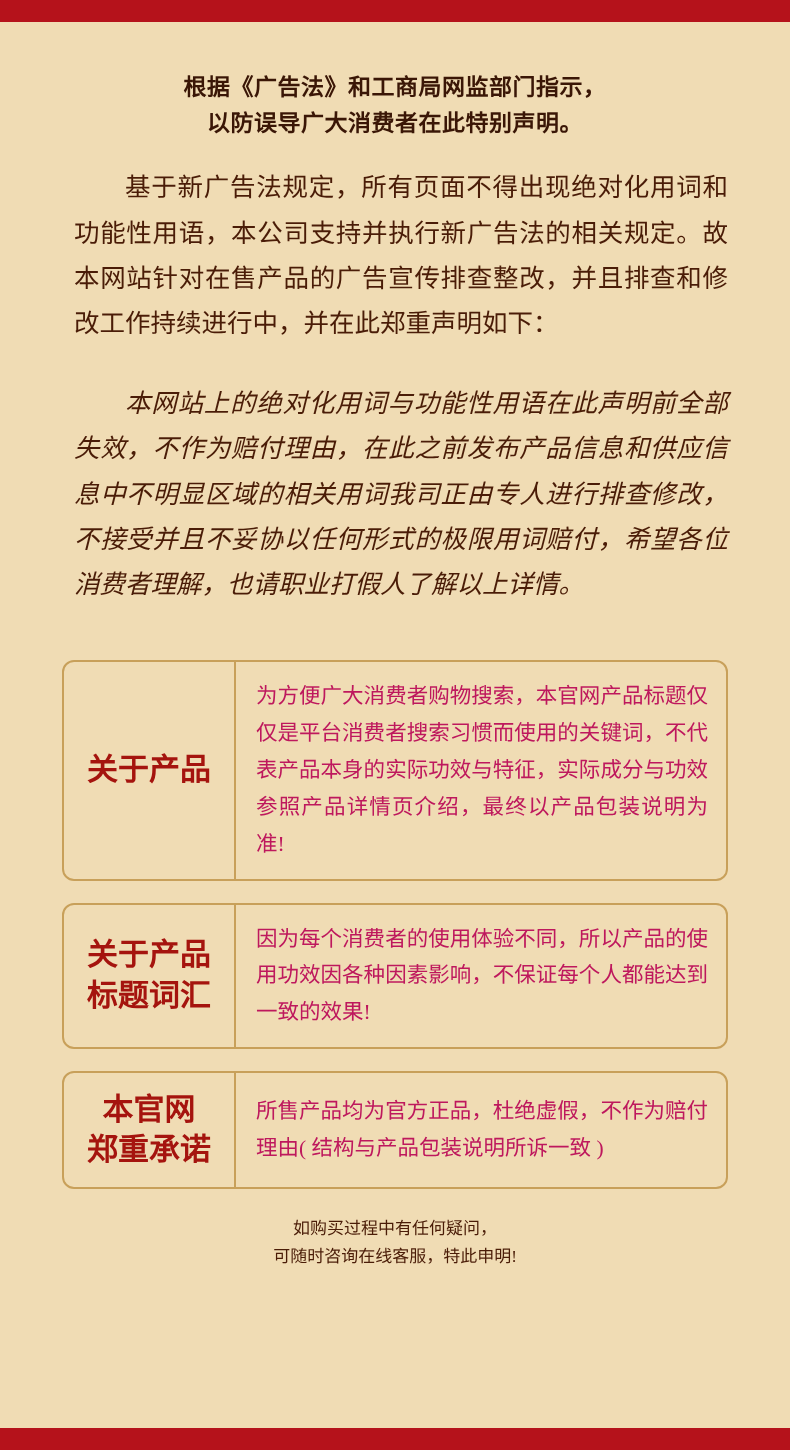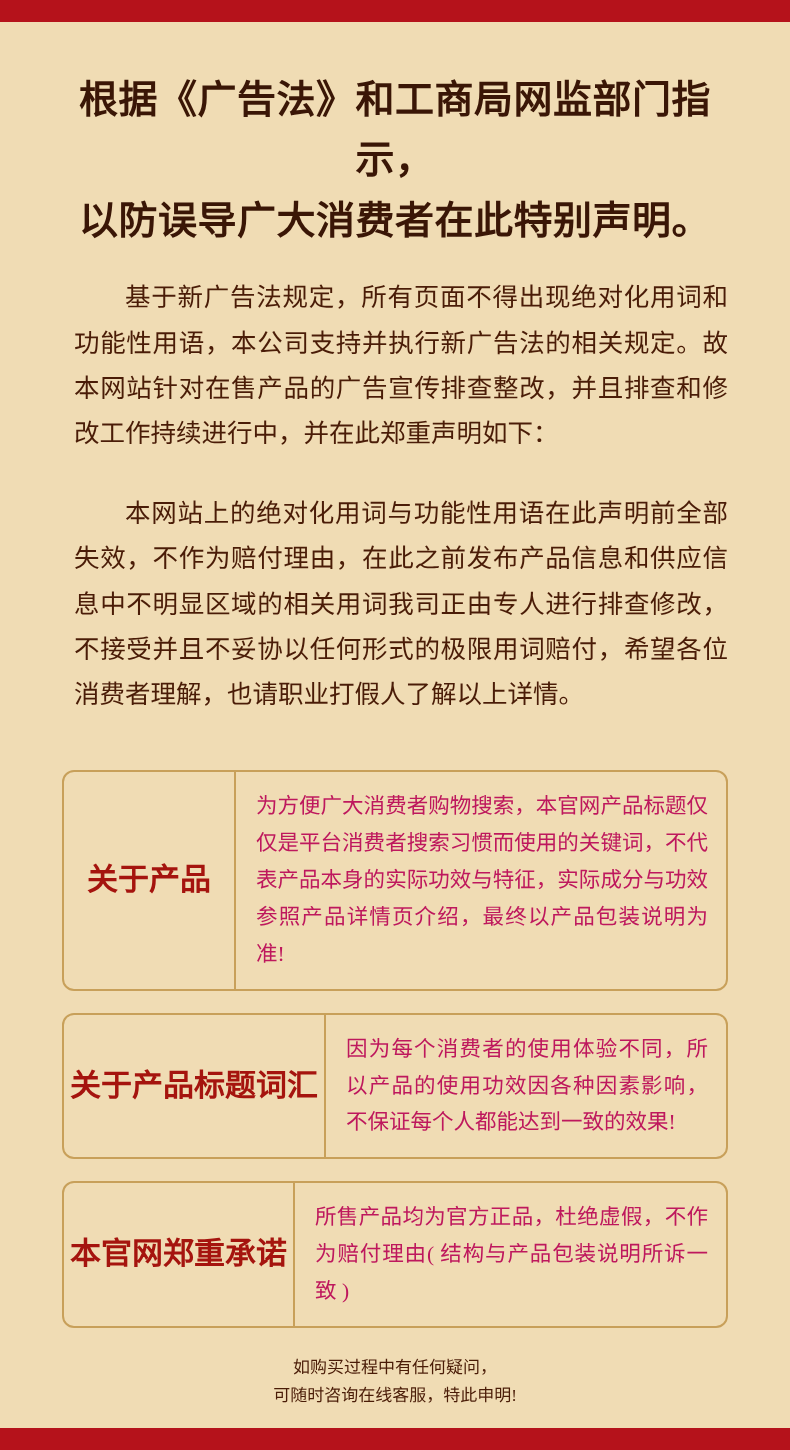--- a/index.html
+++ b/index.html
@@ -40,21 +40,21 @@
     left: 0;
     width: 790px;
     height: 1406px;
     background: #f0dcb4;
     box-sizing: border-box;
     padding: 48px 62px 0 62px;
   }
   .headline {
     color: #3a1606;
     font-weight: bold;
-    font-size: 39px;
+    font-size: 23px;
     line-height: 1.55;
     text-align: center;
     letter-spacing: 0.5px;
     margin: 0 0 24px 0;
   }
   .headline .l2 {
     display: block;
   }
   .para {
     color: #4a1c07;
@@ -62,37 +62,39 @@
     line-height: 1.78;
     text-align: justify;
     text-justify: inter-ideograph;
     text-indent: 2em;
     margin: 0 0 26px 12px;
     letter-spacing: 0px;
   }
   .para.second {
     margin-top: 34px;
     margin-bottom: 0;
+    font-style: italic;
   }
   .cards {
     margin-top: 52px;
   }
   .card {
     border: 2px solid #c8a05a;
     border-radius: 12px;
     display: flex;
     align-items: stretch;
     margin-bottom: 22px;
     background: transparent;
     box-sizing: border-box;
     min-height: 118px;
   }
   .card-label {
     flex: 0 0 172px;
     display: flex;
+    flex-direction: column;
     align-items: center;
     justify-content: center;
     border-right: 2px solid #c8a05a;
     color: #a5140e;
     font-weight: bold;
     font-size: 31px;
     line-height: 1.32;
     padding: 14px 6px;
     box-sizing: border-box;
     text-align: center;

